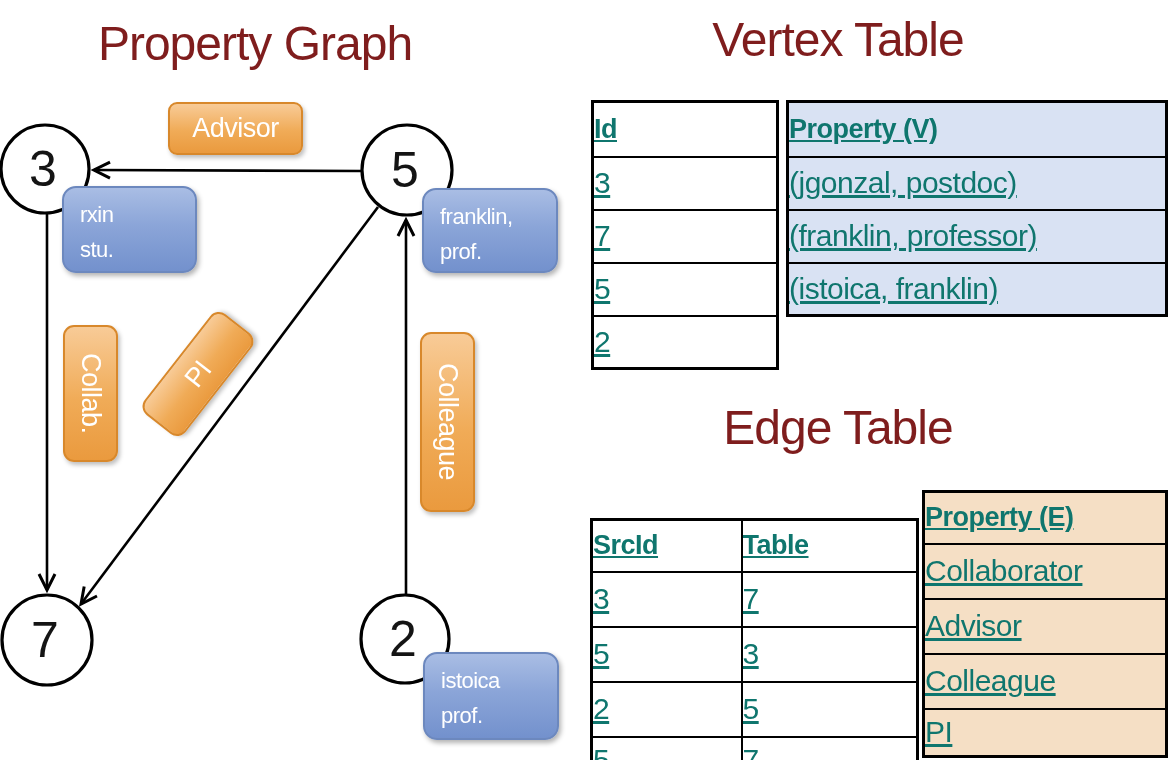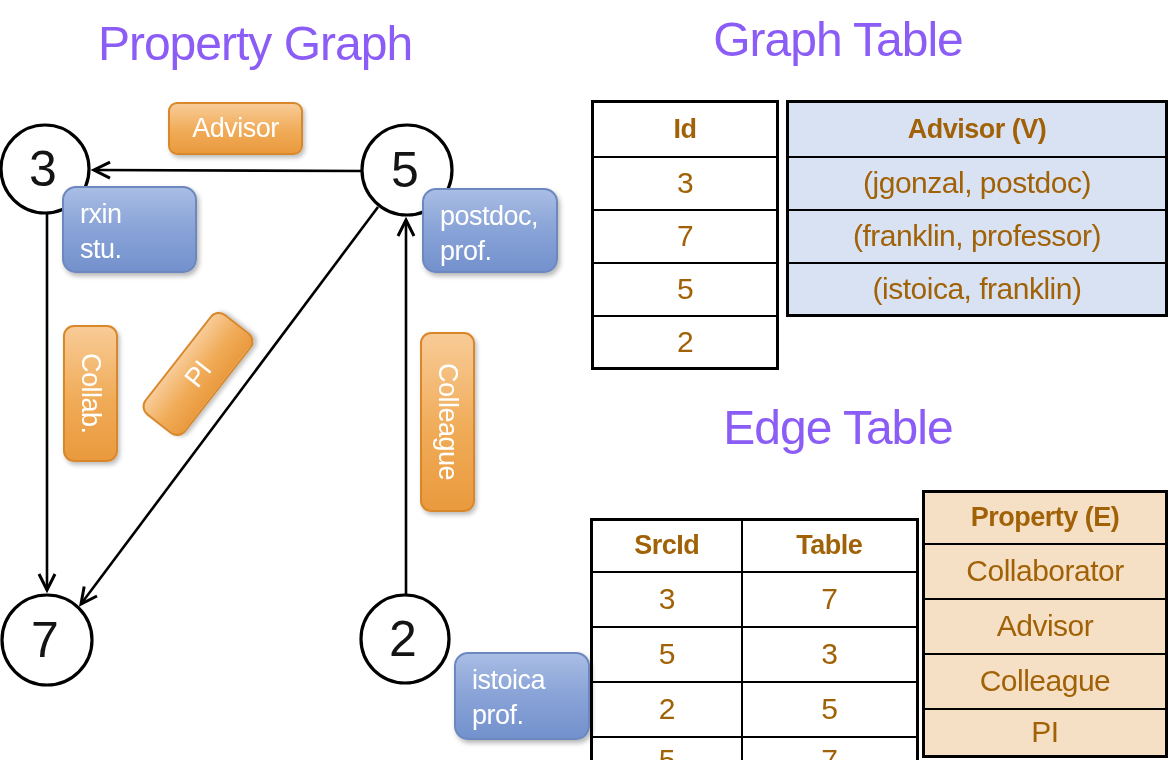--- a/index.html
+++ b/index.html
@@ -2,21 +2,21 @@
 <html><head>
 <meta charset="utf-8">
 <style>
   html,body { margin:0; padding:0; background:#ffffff; }
   .canvas {
     position:relative; width:1170px; height:760px; background:#ffffff;
     font-family:"Liberation Sans", sans-serif; overflow:hidden; color:#141414;
   }
   .title {
     position:absolute; text-align:center; font-size:48px; font-weight:400;
-    color:#8b5cf6; letter-spacing:-1px; white-space:nowrap;
+    color:#7f1d1d; letter-spacing:-1px; white-space:nowrap;
   }
   #graph-title   { left:0;   top:16px;  width:510px; }
   #vertex-title  { left:583px; top:12px;  width:510px; }
   #edge-title    { left:583px; top:400px; width:510px; }
 
   svg.graph-layer { position:absolute; left:0; top:0; }
 
   
   .elabel {
     position:absolute; box-sizing:border-box;
@@ -27,31 +27,31 @@
     box-shadow:2px 3px 4px rgba(0,0,0,0.25);
   }
   .elabel.vertical { writing-mode:vertical-rl; border-radius:11px; }
   #pi-label { transform:rotate(-52deg); border-radius:11px; }
 
   
   .vlabel {
     position:absolute; box-sizing:border-box;
     background:linear-gradient(180deg,#a9bde4 0%, #8ba5d8 45%, #7391cd 100%);
     border:2px solid #6c88be; border-radius:14px;
-    color:#ffffff; font-size:27px; letter-spacing:-0.5px; line-height:35px;
+    color:#ffffff; font-size:22px; letter-spacing:-0.5px; line-height:35px;
     padding:9px 6px 0 16px;
     box-shadow:2px 3px 5px rgba(0,0,0,0.3);
   }
 
   
   table.tbl { position:absolute; border-collapse:collapse; table-layout:fixed; }
   table.tbl td {
-    border:2px solid #000; text-align:center; vertical-align:middle;
-    font-size:30px; letter-spacing:-0.5px; padding:0; color:#a16207;
-    overflow:hidden; white-space:nowrap;
+    border:2px solid #000; text-align:left; vertical-align:middle;
+    font-size:30px; letter-spacing:-0.5px; padding:0; color:#0f766e;
+    overflow:hidden; white-space:nowrap;text-decoration:underline;
   }
   table.tbl { border:3px solid #000; }
   table.tbl tr.hdr td { font-weight:bold; font-size:27px; }
   .fill-blue  td { background:#d9e2f3; }
   .fill-peach td { background:#f5dfc5; }
 
   #vertex-id-table    { left:591px; top:100px; width:188px; }
   #vertex-prop-table  { left:786px; top:100px; width:382px; }
   #vertex-id-table tr, #vertex-prop-table tr { height:53px; }
   #vertex-id-table tr.hdr, #vertex-prop-table tr.hdr { height:55px; }
@@ -62,21 +62,21 @@
   #edge-ids-table tr.hdr, #edge-prop-table tr.hdr { height:52px; }
   #edge-ids-table tr.last, #edge-prop-table tr.last { height:48px; }
   #edge-ids-table col.src { width:150px; } #edge-ids-table col.dst { width:176px; }
 </style>
 </head>
 <body>
 
 <div class="canvas">
 
   <div class="title" id="graph-title">Property Graph</div>
-  <div class="title" id="vertex-title">Graph Table</div>
+  <div class="title" id="vertex-title">Vertex Table</div>
   <div class="title" id="edge-title">Edge Table</div>
 
   <svg class="graph-layer" width="585" height="760" viewBox="0 0 585 760">
     <defs>
       <marker id="arrow" markerUnits="userSpaceOnUse" markerWidth="24" markerHeight="24" viewBox="0 0 24 24" refX="21" refY="12" orient="auto">
         <path d="M5,4 L21,12 L5,20" fill="none" stroke="#000" stroke-width="3"></path>
       </marker>
     </defs>
 
     <line x1="362" y1="171" x2="94" y2="170" stroke="#000" stroke-width="2.6" marker-end="url(#arrow)"></line>
@@ -108,24 +108,24 @@
 
   <div class="elabel" id="pi-label" style="left:134px; top:348px; width:128px; height:52px;">PI</div>
 
   <div class="elabel vertical" id="colleague-label" style="left:420px; top:332px; width:55px; height:180px;">Colleague</div>
 
   <div class="vlabel" style="left:62px; top:186px; width:135px; height:87px;">
     <div>rxin</div>
     <div>stu.</div>
   </div>
   <div class="vlabel" style="left:422px; top:188px; width:136px; height:85px;">
-    <div>postdoc,</div>
+    <div>franklin,</div>
     <div>prof.</div>
   </div>
-  <div class="vlabel" style="left:423px; top:652px; width:136px; height:88px;margin-left:31px;">
+  <div class="vlabel" style="left:423px; top:652px; width:136px; height:88px;">
     <div>istoica</div>
     <div>prof.</div>
   </div>
 
   <table class="tbl" id="vertex-id-table">
     <tbody>
         <tr class="hdr">
           <td>Id</td>
         </tr>
     <tr>
@@ -139,21 +139,21 @@
         </tr>
     <tr>
           <td>2</td>
         </tr>
   </tbody>
     </table>
 
   <table class="tbl fill-blue" id="vertex-prop-table">
     <tbody>
         <tr class="hdr">
-          <td>Advisor (V)</td>
+          <td>Property (V)</td>
         </tr>
     <tr>
           <td>(jgonzal, postdoc)</td>
         </tr>
     <tr>
           <td>(franklin, professor)</td>
         </tr>
     <tr>
           <td>(istoica, franklin)</td>
         </tr>

